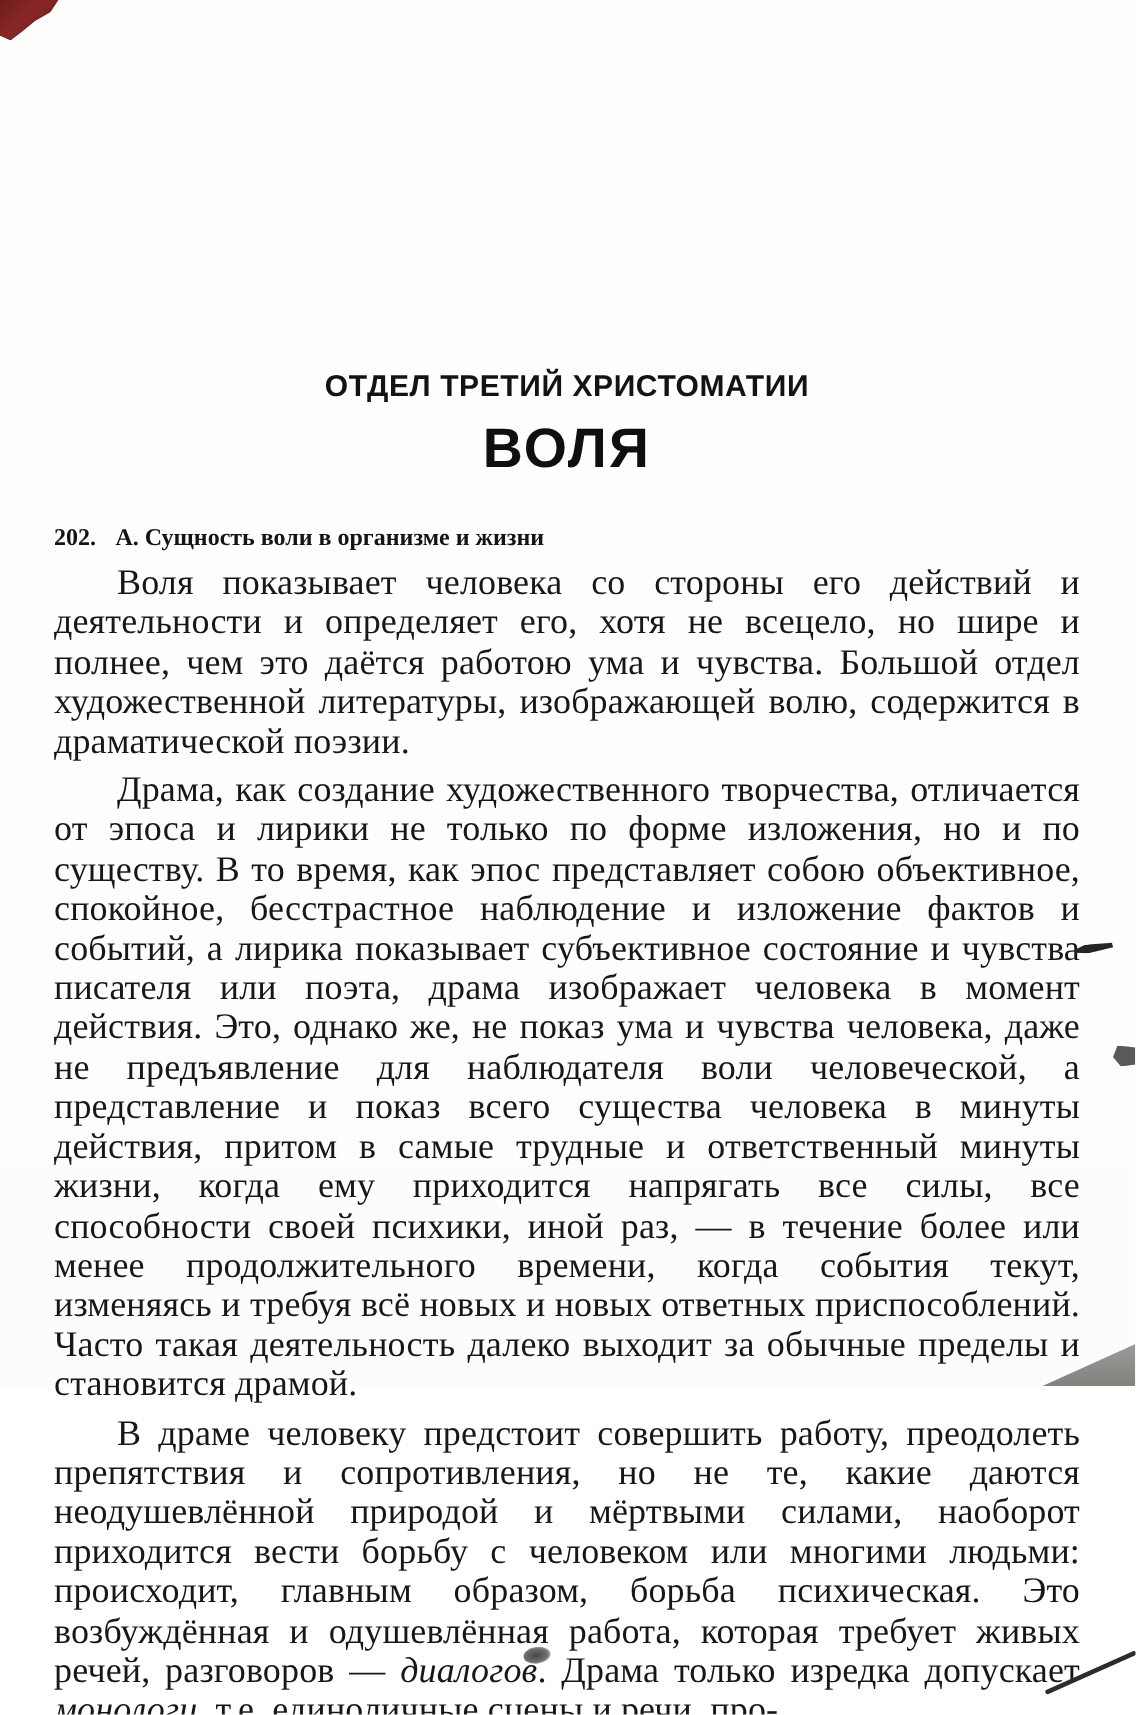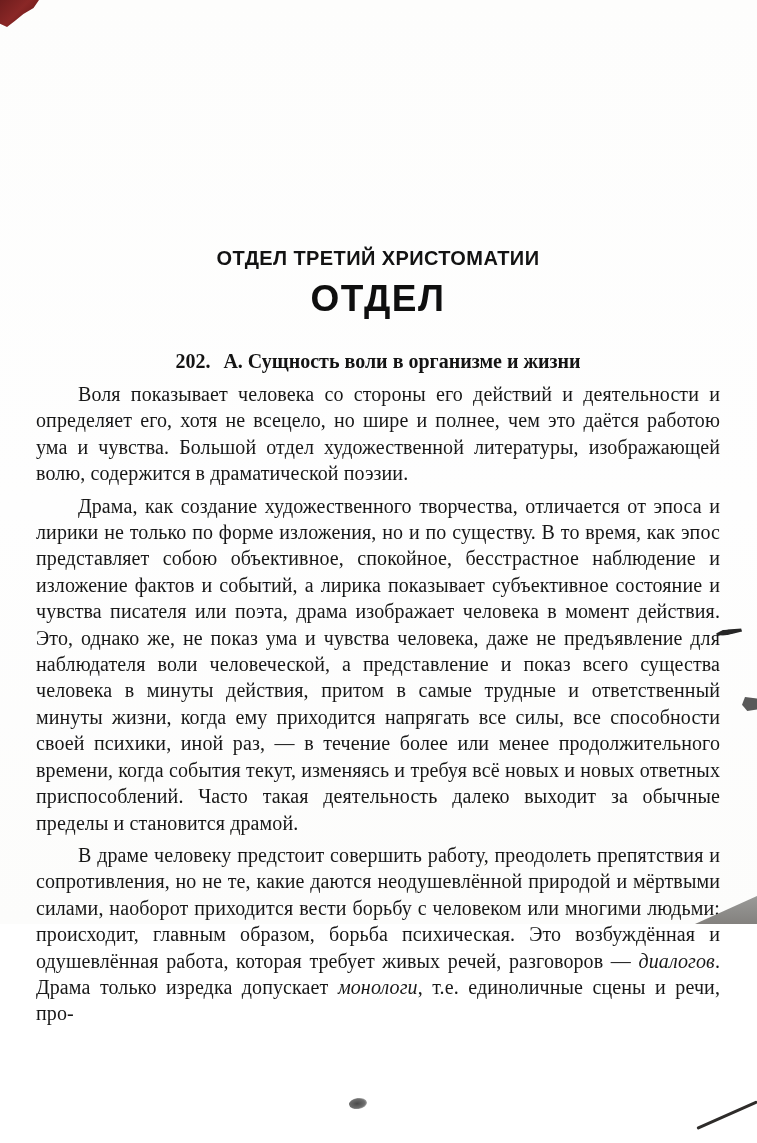--- a/index.html
+++ b/index.html
@@ -30,30 +30,29 @@
   .main-title {
     text-align: center;
     font-family: "Liberation Sans", sans-serif;
     font-weight: 700;
     font-size: 37px;
     letter-spacing: 1.5px;
     margin-top: 8px;
     color: #0f0f0f;
   }
   .article-heading {
-    text-align: center;
     font-family: "Liberation Serif", serif;
     font-weight: 700;
-    font-size: 20px;
+    font-size: 16px;
     margin-top: 30px;
     color: #141414;
   }
   .article-heading .num { margin-right: 13px; }
   .body-para {
-    font-size: 20px;
+    font-size: 24px;
     line-height: 26.4px;
     text-align: justify;
     text-indent: 42px;
     letter-spacing: 0.1px;
     color: #171717;
     margin-top: 6px;
   }
   .body-para.first { margin-top: 8px; }
   .it { font-style: italic; }
 
@@ -105,21 +104,21 @@
   <div class="artifact art-mark-right-1"></div>
   <div class="artifact art-mark-right-2"></div>
   <div class="artifact art-smudge-bottom"></div>
   <div class="artifact art-corner-br-shade"></div>
   <div class="artifact art-corner-br-line"></div>
 
   <div class="content">
 
     <div class="kicker">ОТДЕЛ ТРЕТИЙ ХРИСТОМАТИИ</div>
 
-    <h1 class="main-title">ОТДЕЛ</h1>
+    <h1 class="main-title">ВОЛЯ</h1>
 
     <h2 class="article-heading"><span class="num">202.</span><span>А. Сущность воли в организме и жизни</span></h2>
 
     <p class="body-para first">Воля показывает человека со стороны его действий и деятельности и определяет его, хотя не всецело, но шире и полнее, чем это даётся работою ума и чувства. Большой отдел художественной литературы, изображающей волю, содержится в драматической поэзии.</p>
 
     <p class="body-para">Драма, как создание художественного творчества, отличается от эпоса и лирики не только по форме изложения, но и по существу. В то время, как эпос представляет собою объективное, спокойное, бесстрастное наблюдение и изложение фактов и событий, а лирика показывает субъективное состояние и чувства писателя или поэта, драма изображает человека в момент действия. Это, однако же, не показ ума и чувства человека, даже не предъявление для наблюдателя воли человеческой, а представление и показ всего существа человека в минуты действия, притом в самые трудные и ответственный минуты жизни, когда ему приходится напрягать все силы, все способности своей психики, иной раз, — в течение более или менее продолжительного времени, когда события текут, изменяясь и требуя всё новых и новых ответных приспособлений. Часто такая деятельность далеко выходит за обычные пределы и становится драмой.</p>
 
     <p class="body-para"><span>В драме человеку предстоит совершить работу, преодолеть препятствия и сопротивления, но не те, какие даются неодушевлённой природой и мёртвыми силами, наоборот приходится вести борьбу с человеком или многими людьми: происходит, главным образом, борьба психическая. Это возбуждённая и одушевлённая работа, которая требует живых речей, разговоров — </span><span class="it">диалогов</span><span>. Драма только изредка допускает </span><span class="it">монологи</span><span>, т.е. единоличные сцены и речи, про-</span></p>
 
   </div>

